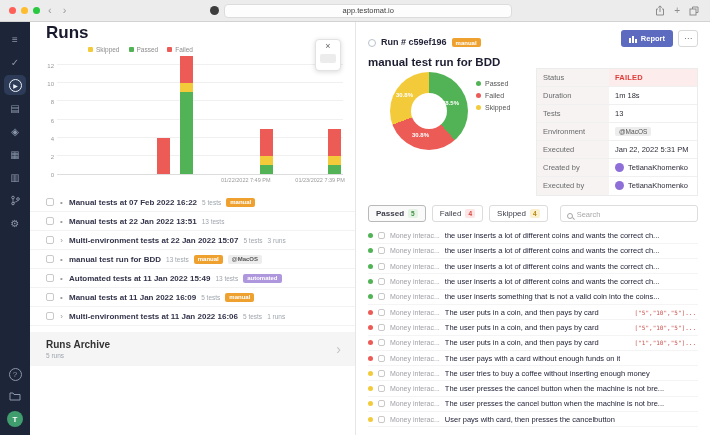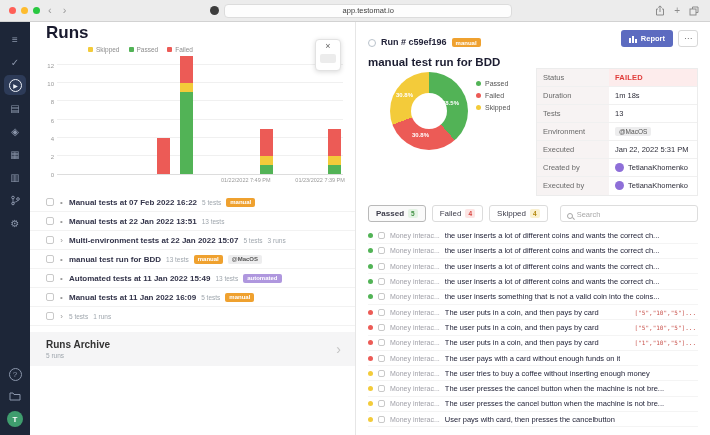--- a/index.html
+++ b/index.html
@@ -264,20 +264,21 @@
         <div class="run-row">
           <span class="cbox"></span>
           <span class="exp">•</span>
           <span class="run-title">Manual tests at 11 Jan 2022 16:09</span>
           <span class="run-tests">5 tests</span>
           <span class="badge" style="background: rgb(239, 161, 47); color: rgb(255, 255, 255);">manual</span>
         </div>
         <div class="run-row">
           <span class="cbox"></span>
           <span class="exp">›</span>
+          <span class="run-title">Multi-environment tests at 11 Jan 2022 16:06</span>
           <span class="run-tests">5 tests</span>
           <span class="run-tests">1 runs</span>
         </div>
       </div>
 
     <div class="archive">
       <div class="archive-info">
         <span class="archive-title">Runs Archive</span>
         <span class="archive-sub">5 runs</span>
       </div>

